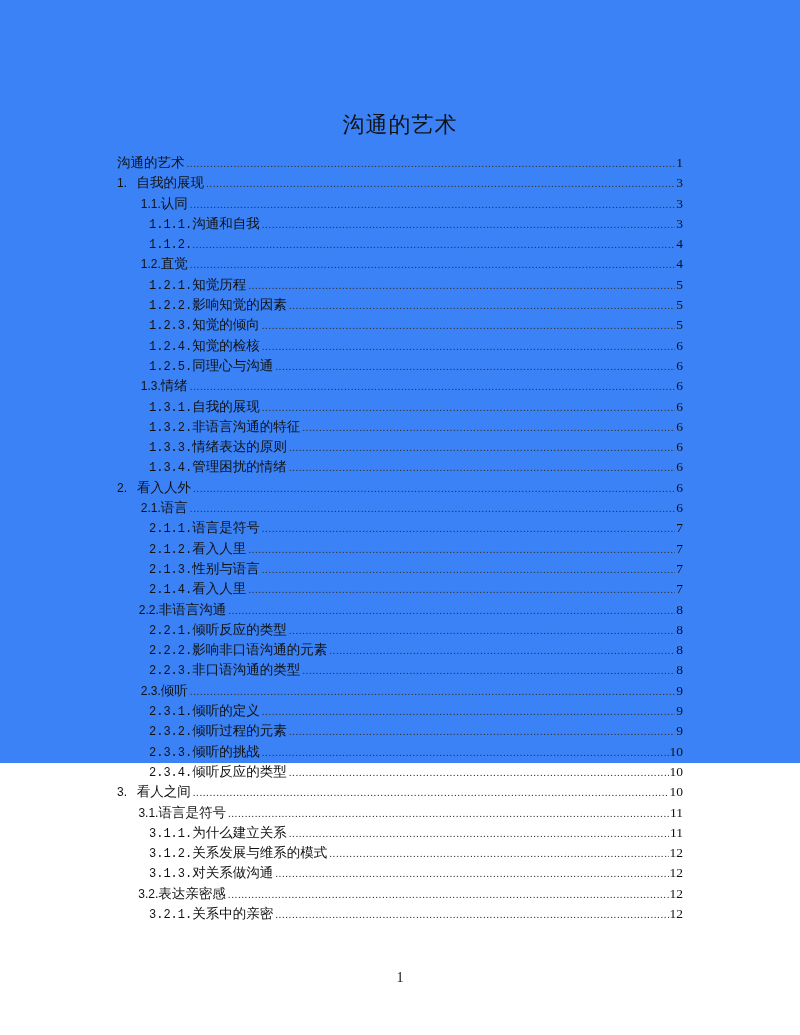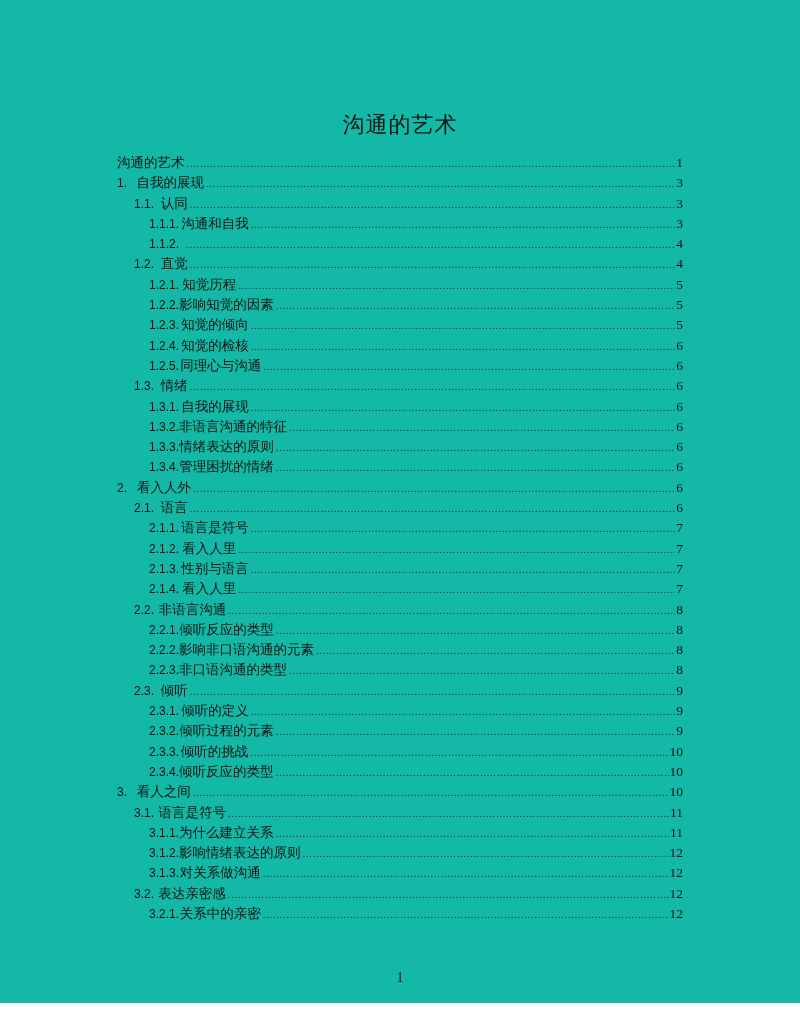--- a/index.html
+++ b/index.html
@@ -1,30 +1,30 @@
 <!DOCTYPE html>
 <html><head>
 <meta charset="utf-8">
 <style>
   html, body { margin: 0; padding: 0; background: #ffffff; }
   body { width: 800px; height: 1035px; position: relative; overflow: hidden;
          font-family: "Liberation Serif", "DejaVu Serif", serif; color: #111; }
-  .page { position: absolute; left: 0; top: 0; width: 800px; height: 1003px; background: #14b8a6; }
+  .page { position: absolute; left: 0; top: 0; width: 800px; height: 763px; background: #3b82f6; }
   .doc-title { position: absolute; top: 110px; left: 0; width: 800px; text-align: center;
                font-size: 22px; letter-spacing: 1px; color: #111; }
   .toc { position: absolute; top: 153px; left: 117px; width: 566px; }
   .toc-row { display: flex; align-items: baseline; height: 20.3px; font-size: 13.5px; line-height: 20.3px;
              white-space: nowrap; }
   .toc-num { font-family: "Liberation Sans", "DejaVu Sans", sans-serif; font-size: 12px; display: inline-block; }
   .lvl0 .toc-num { width: 0; }
   .lvl1 .toc-num { width: 30px; }
-  .lvl2 { padding-left: 17px; }
+  .lvl2 { padding-left: 17px; text-align: right; }
   .lvl2 .toc-num { width: 40px; }
   .lvl3 { padding-left: 32px; }
-  .lvl3 .toc-num { width: 55px; }
+  .lvl3 .toc-num { width: 55px; font-family: Liberation Mono, monospace; }
   .toc-text { flex: 0 0 auto; padding-right: 2px; }
   .toc-leader { flex: 1 1 auto; overflow: hidden; color: #333; letter-spacing: 0.6px; font-size: 11px; }
   .toc-leader::before { content: "........................................................................................................................................................................................................................"; }
   .toc-page { flex: 0 0 auto; padding-left: 1px; }
   .page-footer { position: absolute; top: 970px; left: 0; width: 800px; text-align: center; font-size: 14px; }
 </style>
 </head>
 <body>
 
 <div class="page">
@@ -229,21 +229,21 @@
         <span class="toc-page">11</span>
       </div>
       <div class="toc-row lvl3">
         <span class="toc-num">3.1.1.</span>
         <span class="toc-text">为什么建立关系</span>
         <span class="toc-leader"></span>
         <span class="toc-page">11</span>
       </div>
       <div class="toc-row lvl3">
         <span class="toc-num">3.1.2.</span>
-        <span class="toc-text">影响情绪表达的原则</span>
+        <span class="toc-text">关系发展与维系的模式</span>
         <span class="toc-leader"></span>
         <span class="toc-page">12</span>
       </div>
       <div class="toc-row lvl3">
         <span class="toc-num">3.1.3.</span>
         <span class="toc-text">对关系做沟通</span>
         <span class="toc-leader"></span>
         <span class="toc-page">12</span>
       </div>
       <div class="toc-row lvl2">

